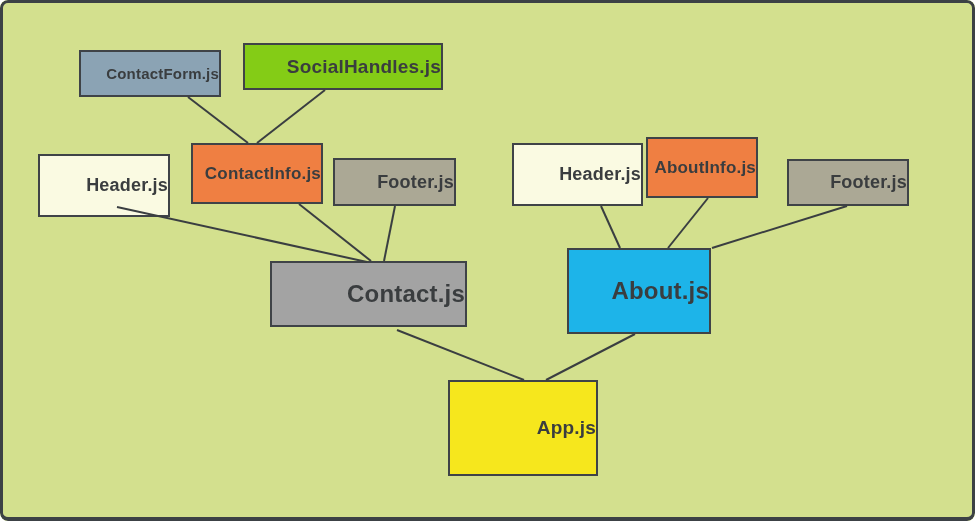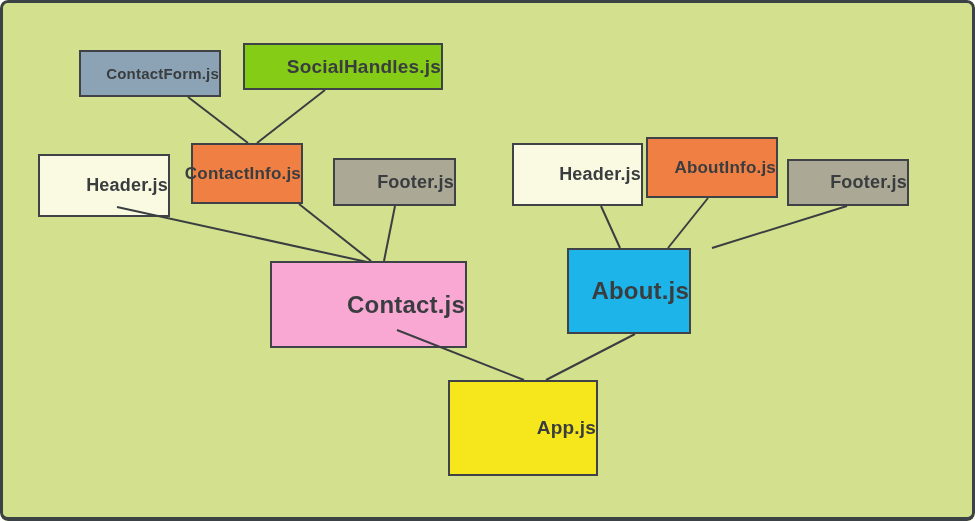--- a/index.html
+++ b/index.html
@@ -59,39 +59,39 @@
   <div class="canvas" id="canvas">
       <div class="node" style="left: 79px; top: 50px; width: 142px; height: 47px; background: rgb(139, 163, 180);">
         <span class="label" style="font-size: 15px; color: rgb(58, 61, 63);">ContactForm.js</span>
       </div>
       <div class="node" style="left: 243px; top: 43px; width: 200px; height: 47px; background: #84cc16;">
         <span class="label" style="font-size: 19px; color: rgb(58, 61, 63);">SocialHandles.js</span>
       </div>
       <div class="node" style="left: 38px; top: 154px; width: 132px; height: 63px; background: rgb(250, 250, 226);">
         <span class="label" style="font-size: 18px; color: rgb(58, 61, 63);">Header.js</span>
       </div>
-      <div class="node" style="left: 191px; top: 143px; width: 112px; height: 61px; background: rgb(239, 127, 66);">
+      <div class="node" style="left: 191px; top: 143px; width: 132px; height: 61px; background: rgb(239, 127, 66);">
         <span class="label" style="font-size: 17px; color: rgb(58, 61, 63);">ContactInfo.js</span>
       </div>
       <div class="node" style="left: 333px; top: 158px; width: 123px; height: 48px; background: rgb(171, 168, 149);">
         <span class="label" style="font-size: 18px; color: rgb(58, 61, 63);">Footer.js</span>
       </div>
       <div class="node" style="left: 512px; top: 143px; width: 131px; height: 63px; background: rgb(250, 250, 226);">
         <span class="label" style="font-size: 18px; color: rgb(58, 61, 63);">Header.js</span>
       </div>
-      <div class="node" style="left: 646px; top: 137px; width: 132px; height: 61px; background: rgb(239, 127, 66);">
+      <div class="node" style="left: 646px; top: 137px; width: 112px; height: 61px; background: rgb(239, 127, 66);">
         <span class="label" style="font-size: 17px; color: rgb(58, 61, 63);">AboutInfo.js</span>
       </div>
       <div class="node" style="left: 787px; top: 159px; width: 122px; height: 47px; background: rgb(171, 168, 149);">
         <span class="label" style="font-size: 18px; color: rgb(58, 61, 63);">Footer.js</span>
       </div>
-      <div class="node" style="left: 270px; top: 261px; width: 197px; height: 87px; background: #f9a8d4;">
+      <div class="node" style="left: 270px; top: 261px; width: 197px; height: 66px; background: #a3a3a3;">
         <span class="label" style="font-size: 24px; color: rgb(58, 61, 63);">Contact.js</span>
       </div>
-      <div class="node" style="left: 567px; top: 248px; width: 124px; height: 86px; background: rgb(29, 180, 233);">
+      <div class="node" style="left: 567px; top: 248px; width: 144px; height: 86px; background: rgb(29, 180, 233);">
         <span class="label" style="font-size: 24px; color: rgb(58, 61, 63);">About.js</span>
       </div>
       <div class="node" style="left: 448px; top: 380px; width: 150px; height: 96px; background: rgb(246, 231, 29);">
         <span class="label" style="font-size: 19px; color: rgb(58, 61, 63);">App.js</span>
       </div>
     </div>
   <svg class="edges" id="edge-layer" width="975" height="521" viewBox="0 0 975 521">
       <line x1="188" y1="97" x2="248" y2="143" stroke="#3a3e41" stroke-width="2"></line>
       <line x1="325" y1="90" x2="257" y2="143" stroke="#3a3e41" stroke-width="2"></line>
       <line x1="117" y1="207" x2="367" y2="262" stroke="#3a3e41" stroke-width="2"></line>

